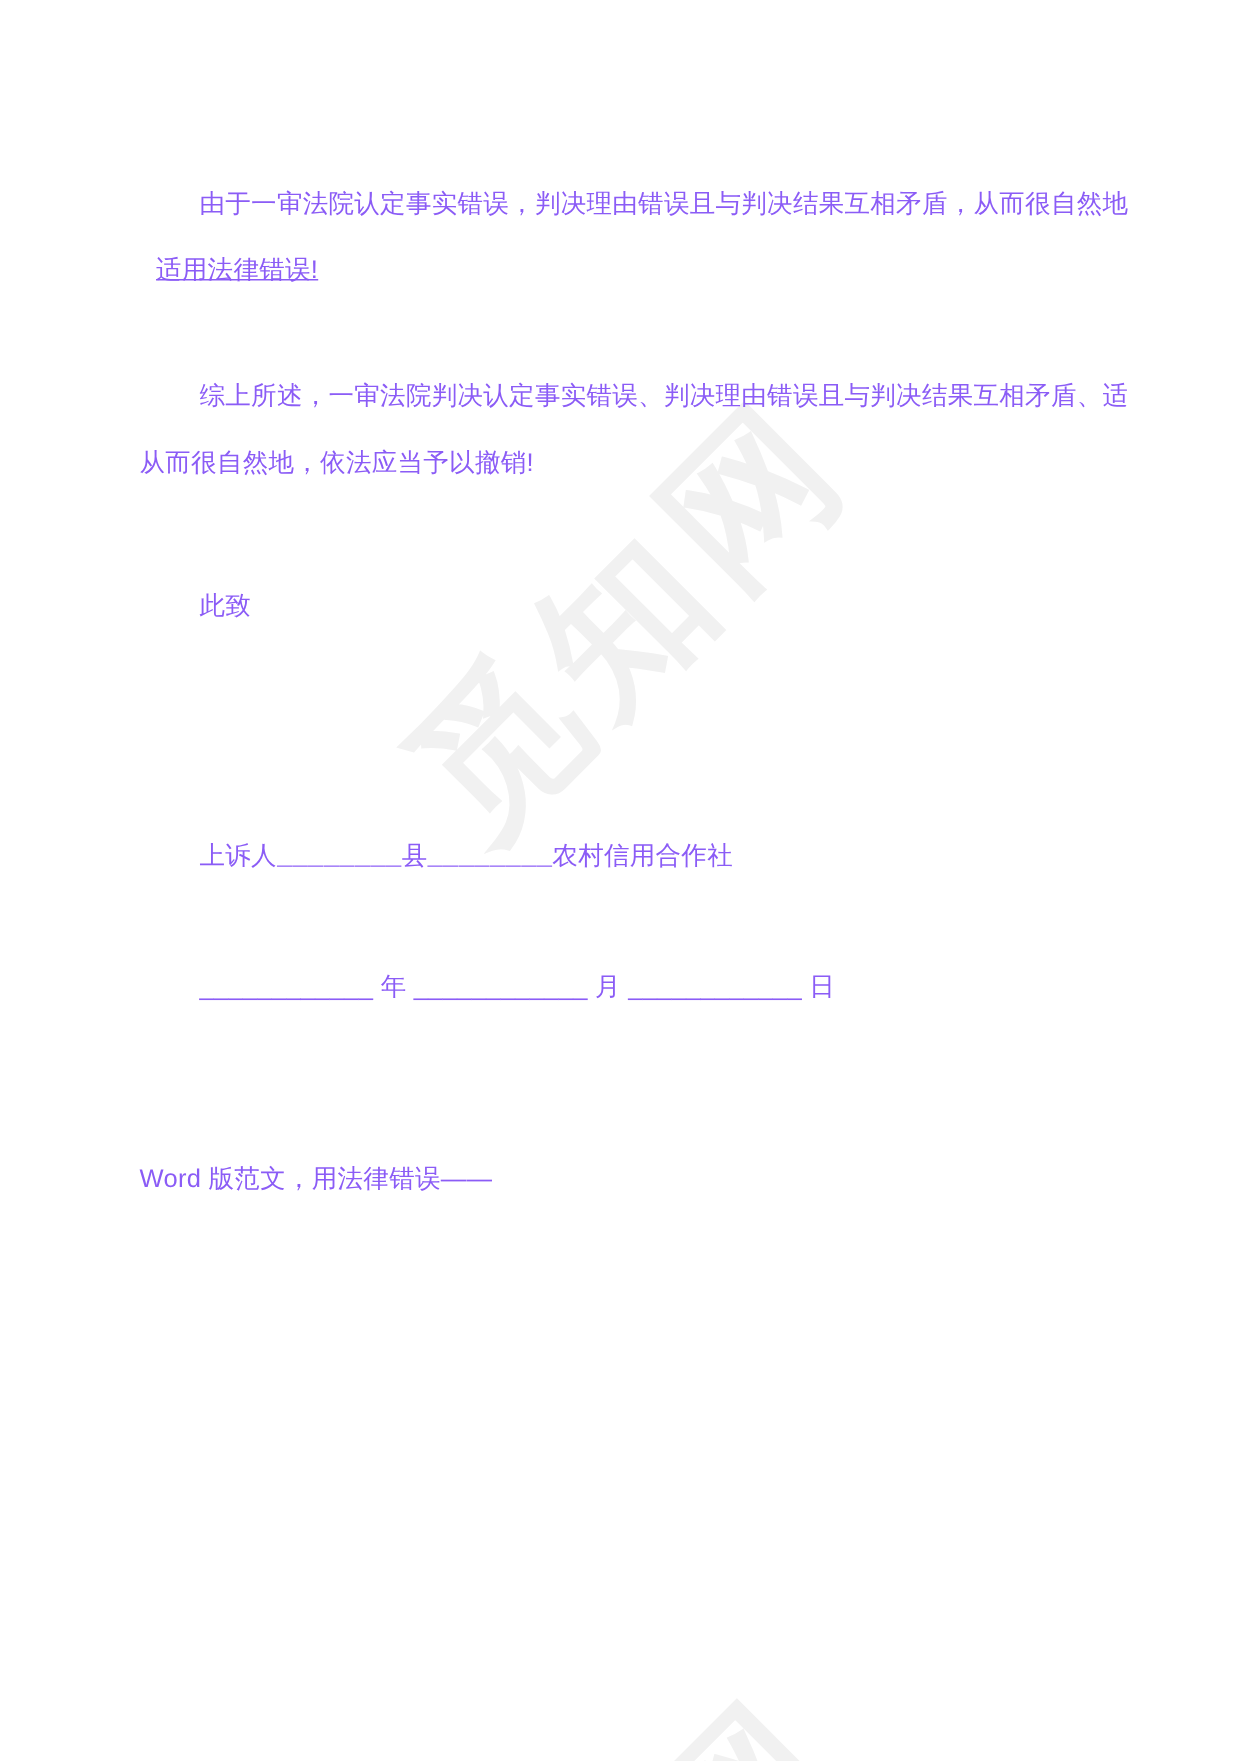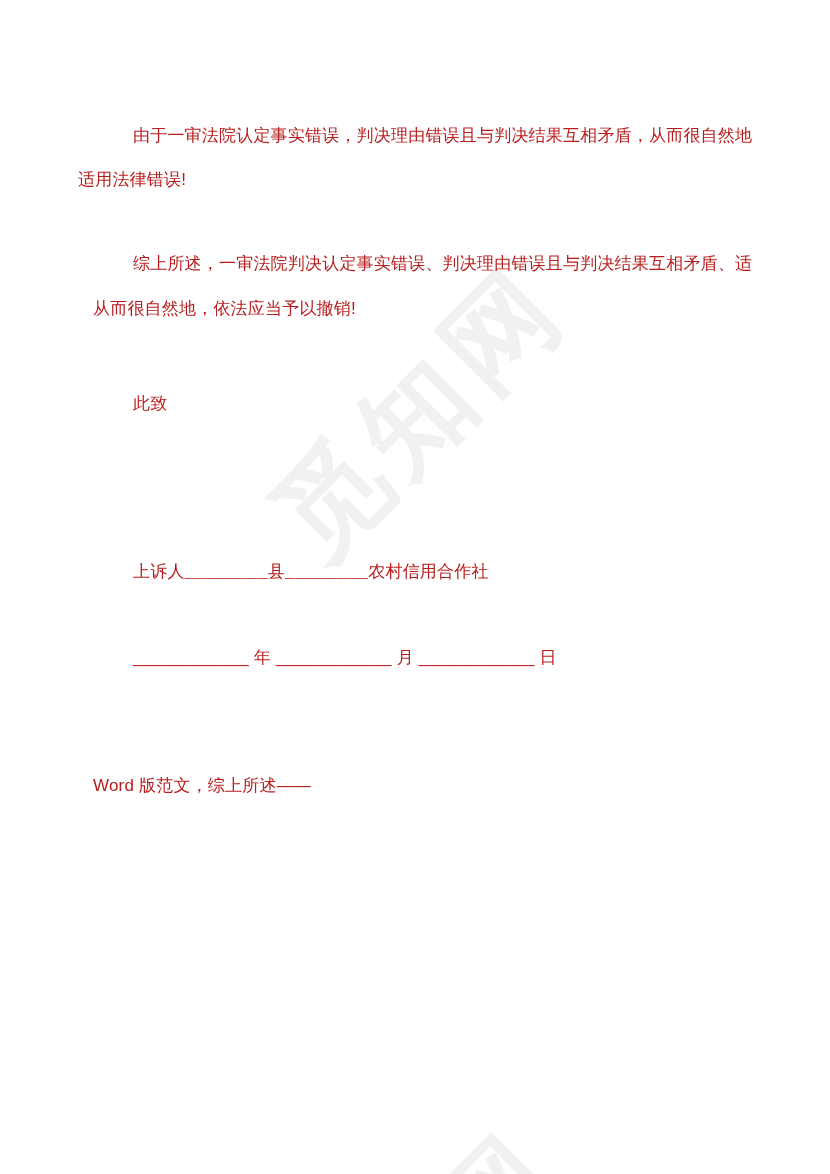--- a/index.html
+++ b/index.html
@@ -13,27 +13,27 @@
     height: 1174px;
     background: #ffffff;
     overflow: hidden;
     font-family: "Liberation Sans", "DejaVu Sans", sans-serif;
   }
   .doc-line {
     position: absolute;
     margin: 0;
     font-size: 17px;
     line-height: 24px;
-    color: #b91c1c;
+    color: #8b5cf6;
     letter-spacing: 0.2px;
     white-space: pre;
   }
   
   .l1 { top: 124px; left: 133px; }  
-  .l2 { top: 168px; left: 78px;  }  
+  .l2 { top: 168px; left: 104px; text-decoration: underline;  }  
   .l3 { top: 252px; left: 133px; }  
   .l4 { top: 297px; left: 93px;  }  
   .l5 { top: 392px; left: 133px; }  
   .l6 { top: 472px; left: 133px; }  
   .l7 { top: 561px; left: 133px; font-family: Liberation Mono, monospace; }  
   .l8 { top: 646px; left: 133px; text-align: right; }  
   .l9 { top: 774px; left: 93px;  }  
 
   .watermark {
     position: absolute;
@@ -70,15 +70,15 @@
 
   <p class="doc-line l4">从而很自然地，依法应当予以撤销!</p>
 
   <p class="doc-line l5">此致</p>
 
 
   <p class="doc-line l7">上诉人________县________农村信用合作社</p>
 
   <p class="doc-line l8">____________ 年 ____________ 月 ____________ 日</p>
 
-  <p class="doc-line l9">Word 版范文，综上所述——</p>
+  <p class="doc-line l9">Word 版范文，用法律错误——</p>
 
 </div>
 
 </body></html>

